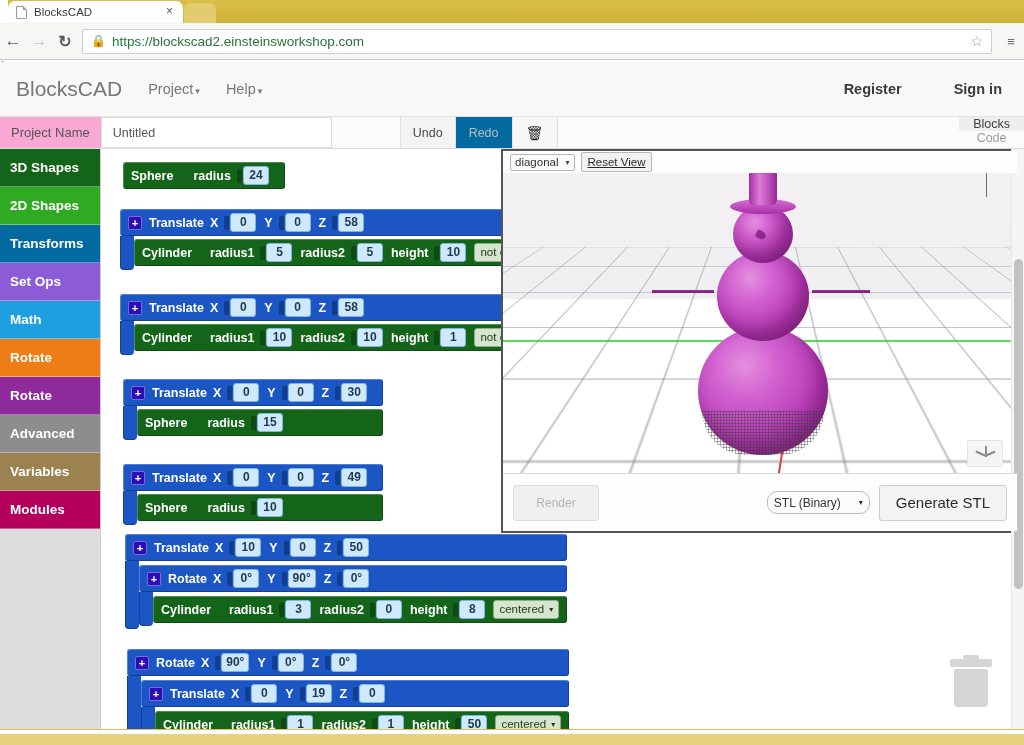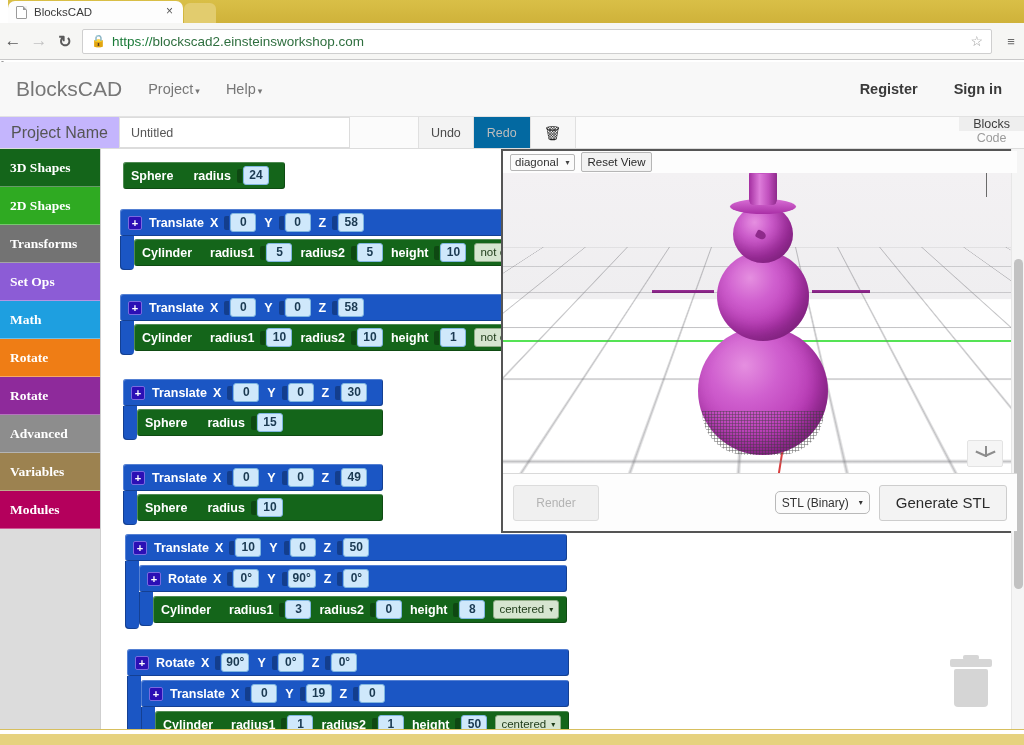--- a/index.html
+++ b/index.html
@@ -63,32 +63,32 @@
   
   #app-navbar {
     position:absolute; left:0; top:62px; width:1024px; height:55px;
     background:#f8f8f8; border-bottom:1px solid #e2e2e2;
     display:flex; align-items:center;
   }
   .brand { margin-left:16px; font-size:21px; color:#777; font-weight:400; }
   .navmenu { margin-left:26px; font-size:14.5px; color:#777; cursor:pointer; }
   .navmenu .caret { font-size:9px; margin-left:2px; }
   .nav-right { margin-left:auto; display:flex; align-items:center; padding-right:22px;}
-  .nav-right a { font-size:14.5px; color:#3a3a3a; font-weight:bold; margin-left:36px; text-decoration:none; cursor:pointer;}
+  .nav-right a { font-size:14.5px; color:#3a3a3a; font-weight:bold; margin-left:52px; text-decoration:none; cursor:pointer;}
 
   
   #project-toolbar {
     position:absolute; left:0; top:117px; width:1024px; height:32px;
     background:#fbfbfb; border-bottom:1px solid #dcdcdc;
     display:flex; align-items:stretch;
   }
   .pname-label {
-    background:#c4b5fd; border-right:1px solid #dedede;
+    background:#f9a8d4; border-right:1px solid #dedede;
     display:flex; align-items:center; padding:0 11px;
-    font-size:16px; color:#555;
+    font-size:13px; color:#555;
   }
   .pname-input {
     width:230px; background:#fff; border:1px solid #dcdcdc; border-left:none;
     display:flex; align-items:center; padding:0 11px; font-size:12.5px; color:#555;
   }
   .tb-gap { width:68px; }
   .tb-btn {
     min-width:54px; padding:0 12px; background:#f3f3f3;
     border-left:1px solid #e0e0e0; border-right:1px solid #e0e0e0;
     display:flex; align-items:center; justify-content:center;
@@ -100,21 +100,21 @@
   .tb-tab {
     min-width:58px; padding:0 14px; display:flex; align-items:center; justify-content:center;
     font-size:12.5px; cursor:pointer;
   }
   .tb-tab.active { background:#eeeeee; color:#3d3d3d; }
   .tb-tab.inactive { background:#fbfbfb; color:#9b9b9b; }
 
   
   #sidebar {
     position:absolute; left:0; top:149px; width:101px; height:580px;
-    background:#dcdcdc; border-right:1px solid #cfcfcf;font-family:Liberation Serif, serif;
+    background:#dcdcdc; border-right:1px solid #cfcfcf;
   }
   .cat {
     height:38px; display:flex; align-items:center; padding-left:10px;
     font-size:13.5px; font-weight:bold; color:#ffffff;
     border-bottom:1px solid rgba(255,255,255,.35);
     cursor:pointer; white-space:nowrap;
   }
 
   
   #workspace {
@@ -167,21 +167,21 @@
   }
   .mini-select {
     background:#fbfbfb; border:1px solid #b6b6b6; border-radius:2px;
     height:17px; font-size:11.5px; color:#333;
     display:flex; align-items:center; padding:0 4px;
   }
   .mini-select .ddcaret { font-size:8px; margin-left:7px; color:#444;}
   .mini-btn {
     background:#f2f2f2; border:1px solid #b6b6b6; border-radius:2px;
     height:20px; font-size:11.5px; color:#2a2a2a;
-    display:flex; align-items:center; padding:0 6px; cursor:pointer;
+    display:flex; align-items:center; padding:0 6px; cursor:pointer;text-decoration:underline;
   }
   #scene {
     position:absolute; left:0; top:22px; width:514px; height:300px; overflow:hidden;
     background:linear-gradient(#f3f1f3 0%, #efeef0 42%, #ffffff 42.2%, #ffffff 100%);
   }
   .floor {
     position:absolute; left:-380px; top:74px; width:1280px; height:440px;
     background-image:
       linear-gradient(rgba(120,120,125,.45) 1px, transparent 1px),
       linear-gradient(90deg, rgba(120,120,125,.45) 1px, transparent 1px);
@@ -248,22 +248,22 @@
     position:absolute; left:0; bottom:0; width:100%; height:58px;
     background:#fdfdfd; border-top:1px solid #d9d9d9;
     display:flex; align-items:center; padding:0 10px; z-index:6;
   }
   .btn-render {
     background:#f0f0f0; border:1px solid #dcdcdc; border-radius:3px;
     height:36px; min-width:86px; display:flex; align-items:center; justify-content:center;
     font-size:12px; color:#b3b3b3;
   }
   .stl-select {
-    margin-left:auto; background:#fbfbfb; border:1px solid #b9b9b9; border-radius:5px;
-    height:23px; display:flex; align-items:center; padding:0 6px; font-size:12px; color:#333;
+    margin-left:auto; background:#fbfbfb; border:1px solid #b9b9b9; border-radius:10px;
+    height:23px; display:flex; align-items:center; padding:0 6px; font-size:12px; color:#333;gap:8px;
   }
   .stl-select .ddcaret{font-size:8px;margin-left:10px;}
   .btn-stl {
     margin-left:9px; background:#f3f3f3; border:1px solid #cdcdcd; border-radius:3px;
     height:36px; padding:0 16px; display:flex; align-items:center; justify-content:center;
     font-size:15px; color:#2b2b2b; cursor:pointer;
   }
 
   
   #ws-trash { position:absolute; right:32px; bottom:22px; width:42px; height:48px; opacity:.85; }
@@ -331,21 +331,21 @@
   </div>
 </div>
 
 <div id="sidebar">
   <div class="cat" style="background: rgb(20, 101, 26);">
       <span>3D Shapes</span>
     </div>
   <div class="cat" style="background: rgb(47, 170, 34);">
       <span>2D Shapes</span>
     </div>
-  <div class="cat" style="background: #737373;">
+  <div class="cat" style="background: #0369a1;">
       <span>Transforms</span>
     </div>
   <div class="cat" style="background: rgb(140, 92, 214);">
       <span>Set Ops</span>
     </div>
   <div class="cat" style="background: rgb(30, 159, 224);">
       <span>Math</span>
     </div>
   <div class="cat" style="background: rgb(239, 125, 21);">
       <span>Rotate</span>

